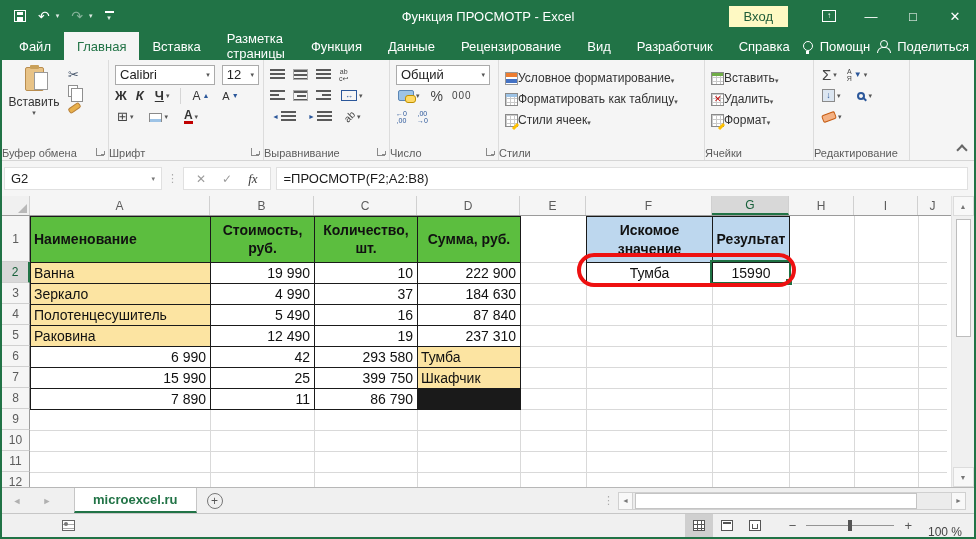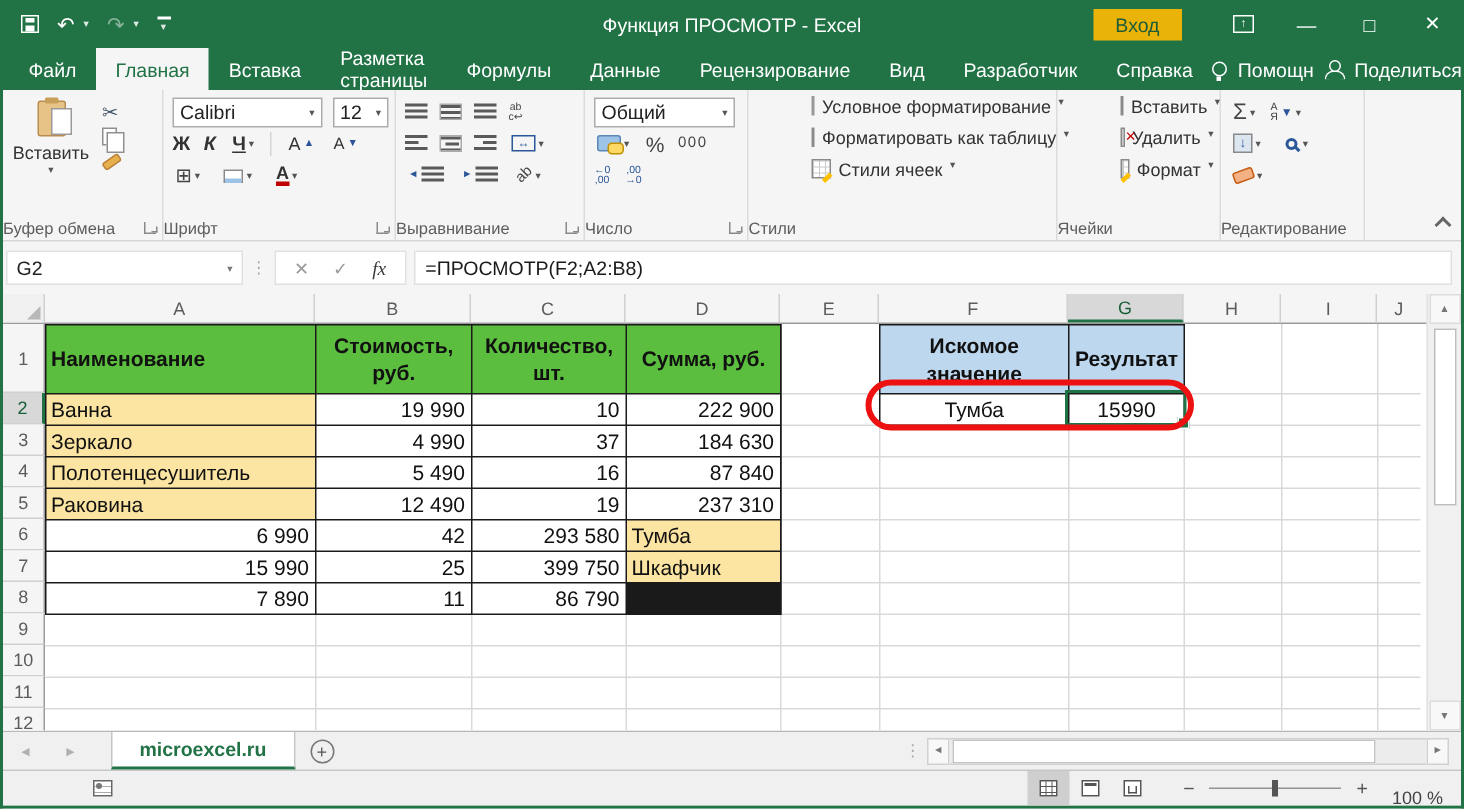--- a/index.html
+++ b/index.html
@@ -13,21 +13,21 @@
   .ic-save { width:12px; height:12px; border:1px solid #fff; position:relative; }
   .ic-save::before { content:""; position:absolute; top:1px; left:2px; width:6px; height:3px; background:#fff; }
   .ic-save::after { content:""; position:absolute; bottom:0; left:2px; width:6px; height:4px; background:#fff; }
   .qat-glyph { font-size:14px; line-height:14px; color:#fff; }
   .qat-glyph.dim { opacity:.45; }
   .qat .mini-dd { font-size:7px; opacity:.85; margin-left:-6px; }
   .ic-custom { display:flex; flex-direction:column; align-items:center; }
   .ic-custom::before { content:""; width:9px; height:2px; background:#fff; margin-bottom:1px; }
   .t-title { position:absolute; left:0; right:0; text-align:center; font-size:13px; }
   .t-right { margin-left:auto; display:flex; align-items:center; height:100%; z-index:2; }
-  .signin { background:#eab308; color:#1e5c38; font-size:13px; padding:3px 15px; margin-right:20px; }
+  .signin { background:#fef9c3; color:#1e5c38; font-size:13px; padding:3px 15px; margin-right:20px; }
   .wbtn { width:42px; height:32px; display:flex; align-items:center; justify-content:center; font-size:13px; color:#fff; }
   .ic-ribopts { width:14px; height:12px; border:1px solid #fff; text-align:center; font-size:8px; line-height:10px; }
 
   
   .tabrow { height:28px; margin:0 -2px; background:#217346; display:flex; align-items:stretch; color:#fff; font-size:13px; padding-left:6px; }
   .tab { display:flex; align-items:center; padding:0 13px; }
   .tab.active { background:#f5f5f5; color:#217346; }
   .tr-right { margin-left:auto; display:flex; align-items:center; gap:7px; padding-right:10px; }
   .ic-bulb { width:10px; height:10px; border:1.5px solid #fff; border-radius:50%; position:relative; }
   .ic-bulb::after { content:""; position:absolute; left:2px; bottom:-4px; width:3px; height:3px; background:#fff; }
@@ -83,21 +83,21 @@
                      linear-gradient(#5a5a5a,#5a5a5a) 0 8px/15px 2px no-repeat; }
   .stack { display:flex; flex-direction:column; font-size:7px; line-height:7px; color:#444; text-align:center; }
   .ic-merge { width:16px; height:11px; border:1px solid #2b579a; font-size:8px; line-height:9px; color:#2b579a; text-align:center; }
   .rot { display:inline-block; transform:rotate(-45deg); font-size:10px; color:#444; }
   .ic-cur { width:16px; height:11px; background:#9dc3e6; border:1px solid #5b86b5; border-radius:2px; position:relative; }
   .ic-cur::after { content:""; position:absolute; right:-3px; bottom:-3px; width:9px; height:6px; background:#ffd966; border:1px solid #bf9000; border-radius:3px; }
   .num-sym { font-size:14px; color:#444; }
   .num-000 { font-size:10px; color:#444; letter-spacing:1px; }
   .bluetext { color:#2b579a; }
 
-  .st-row { display:flex; align-items:flex-start; gap:5px; height:21px; white-space:nowrap;margin-left:36px; }
+  .st-row { display:flex; align-items:flex-end; height:21px; white-space:nowrap; }
   .ic-cf { width:13px; height:13px; background:linear-gradient(180deg,#ed7d31 0 4px,#fff 4px 6px,#4472c4 6px 10px,#fff 10px 11px,#a9d18e 11px 13px); border:1px solid #999; }
   .ic-grid { width:13px; height:13px; border:1px solid #8a8a8a; background:
       linear-gradient(#c9c9c9 1px,transparent 1px) 0 0/100% 4px,
       linear-gradient(90deg,#c9c9c9 1px,transparent 1px) 0 0/4px 100%, #fff; position:relative; }
   .ic-grid.blue::before { content:""; position:absolute; left:0; top:0; right:0; height:3px; background:#9dc3e6; }
   .ic-grid.teal::before { content:""; position:absolute; left:0; top:0; right:0; height:3px; background:#70ad47; }
   .ic-grid.del::before { content:"✕"; position:absolute; left:2px; top:0px; color:#c00000; font-size:9px; font-weight:bold; }
   .ic-grid.pen::before { content:""; position:absolute; right:-2px; bottom:-2px; width:7px; height:3px; background:#ffc000; transform:rotate(-45deg); }
 
   .ic-sum { font-size:15px; line-height:15px; color:#444; }
@@ -236,21 +236,21 @@
       <span class="wbtn">□</span>
       <span class="wbtn">✕</span>
     </div>
   </div>
 
   <div class="tabrow">
     <span class="tab">Файл</span>
     <span class="tab active">Главная</span>
     <span class="tab">Вставка</span>
     <span class="tab">Разметка страницы</span>
-    <span class="tab">Формулы</span>
+    <span class="tab">Функция</span>
     <span class="tab">Данные</span>
     <span class="tab">Рецензирование</span>
     <span class="tab">Вид</span>
     <span class="tab">Разработчик</span>
     <span class="tab">Справка</span>
     <div class="tr-right">
       <span class="ic-bulb"></span>
       <span>Помощн</span>
       <span class="ic-person"></span>
       <span>Поделиться</span>

